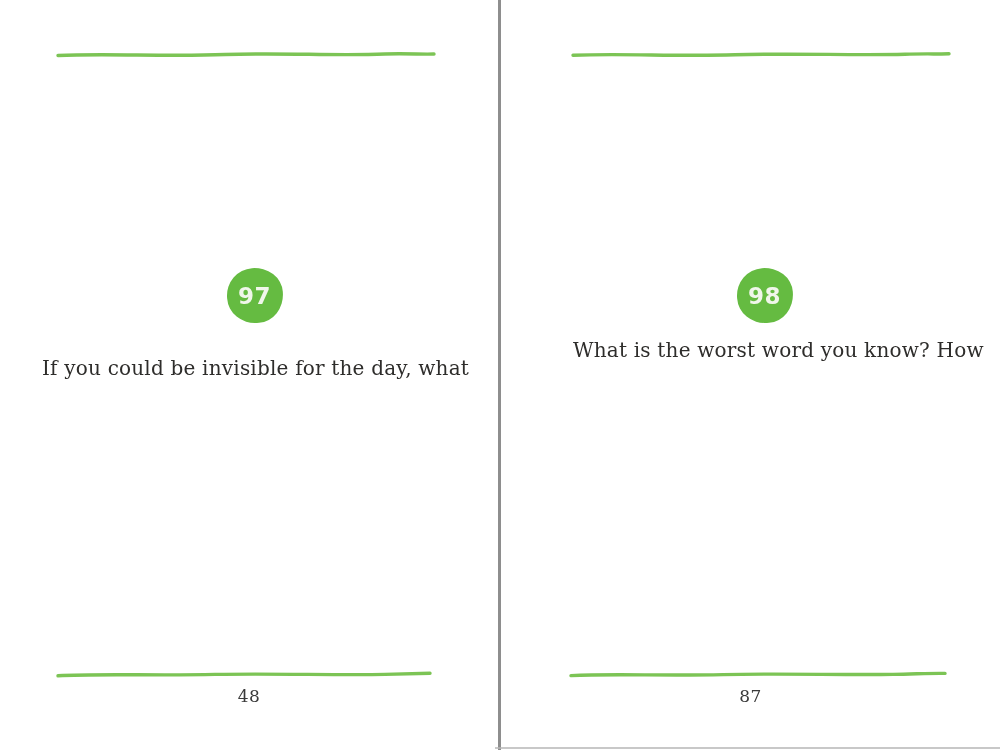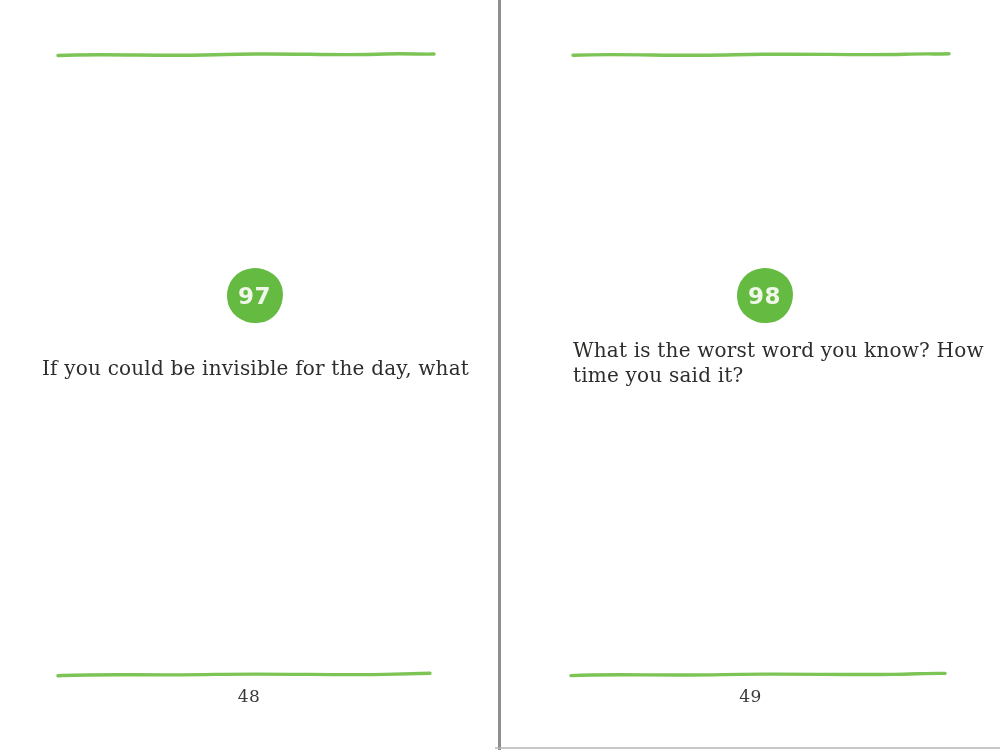--- a/index.html
+++ b/index.html
@@ -155,27 +155,26 @@
         <path d="M3,5.2 C55,3.2 105,6.6 165,4.8 C225,3 285,5.6 335,4.2 C355,3.6 370,4.2 379,3.8"></path>
       </svg>
     </div>
 
     <div class="badge">
       <span class="num">98</span>
     </div>
 
     <div class="question">
       <div class="qline">What is the worst word you know? How</div>
-      <div class="qline">time you said it?</div>
     </div>
 
     <div class="hline bottomline">
       <svg width="380" height="9" viewBox="0 0 380 9">
         <path d="M3,5.6 C45,3.6 95,6 155,4.6 C215,3.2 275,5.2 325,4.4 C348,4 365,3 377,3.4"></path>
       </svg>
     </div>
 
-    <div class="pagenum">49</div>
+    <div class="pagenum">87</div>
   </div>
 
   <div class="bottom-edge"></div>
 
 </div>
 
 </body></html>

